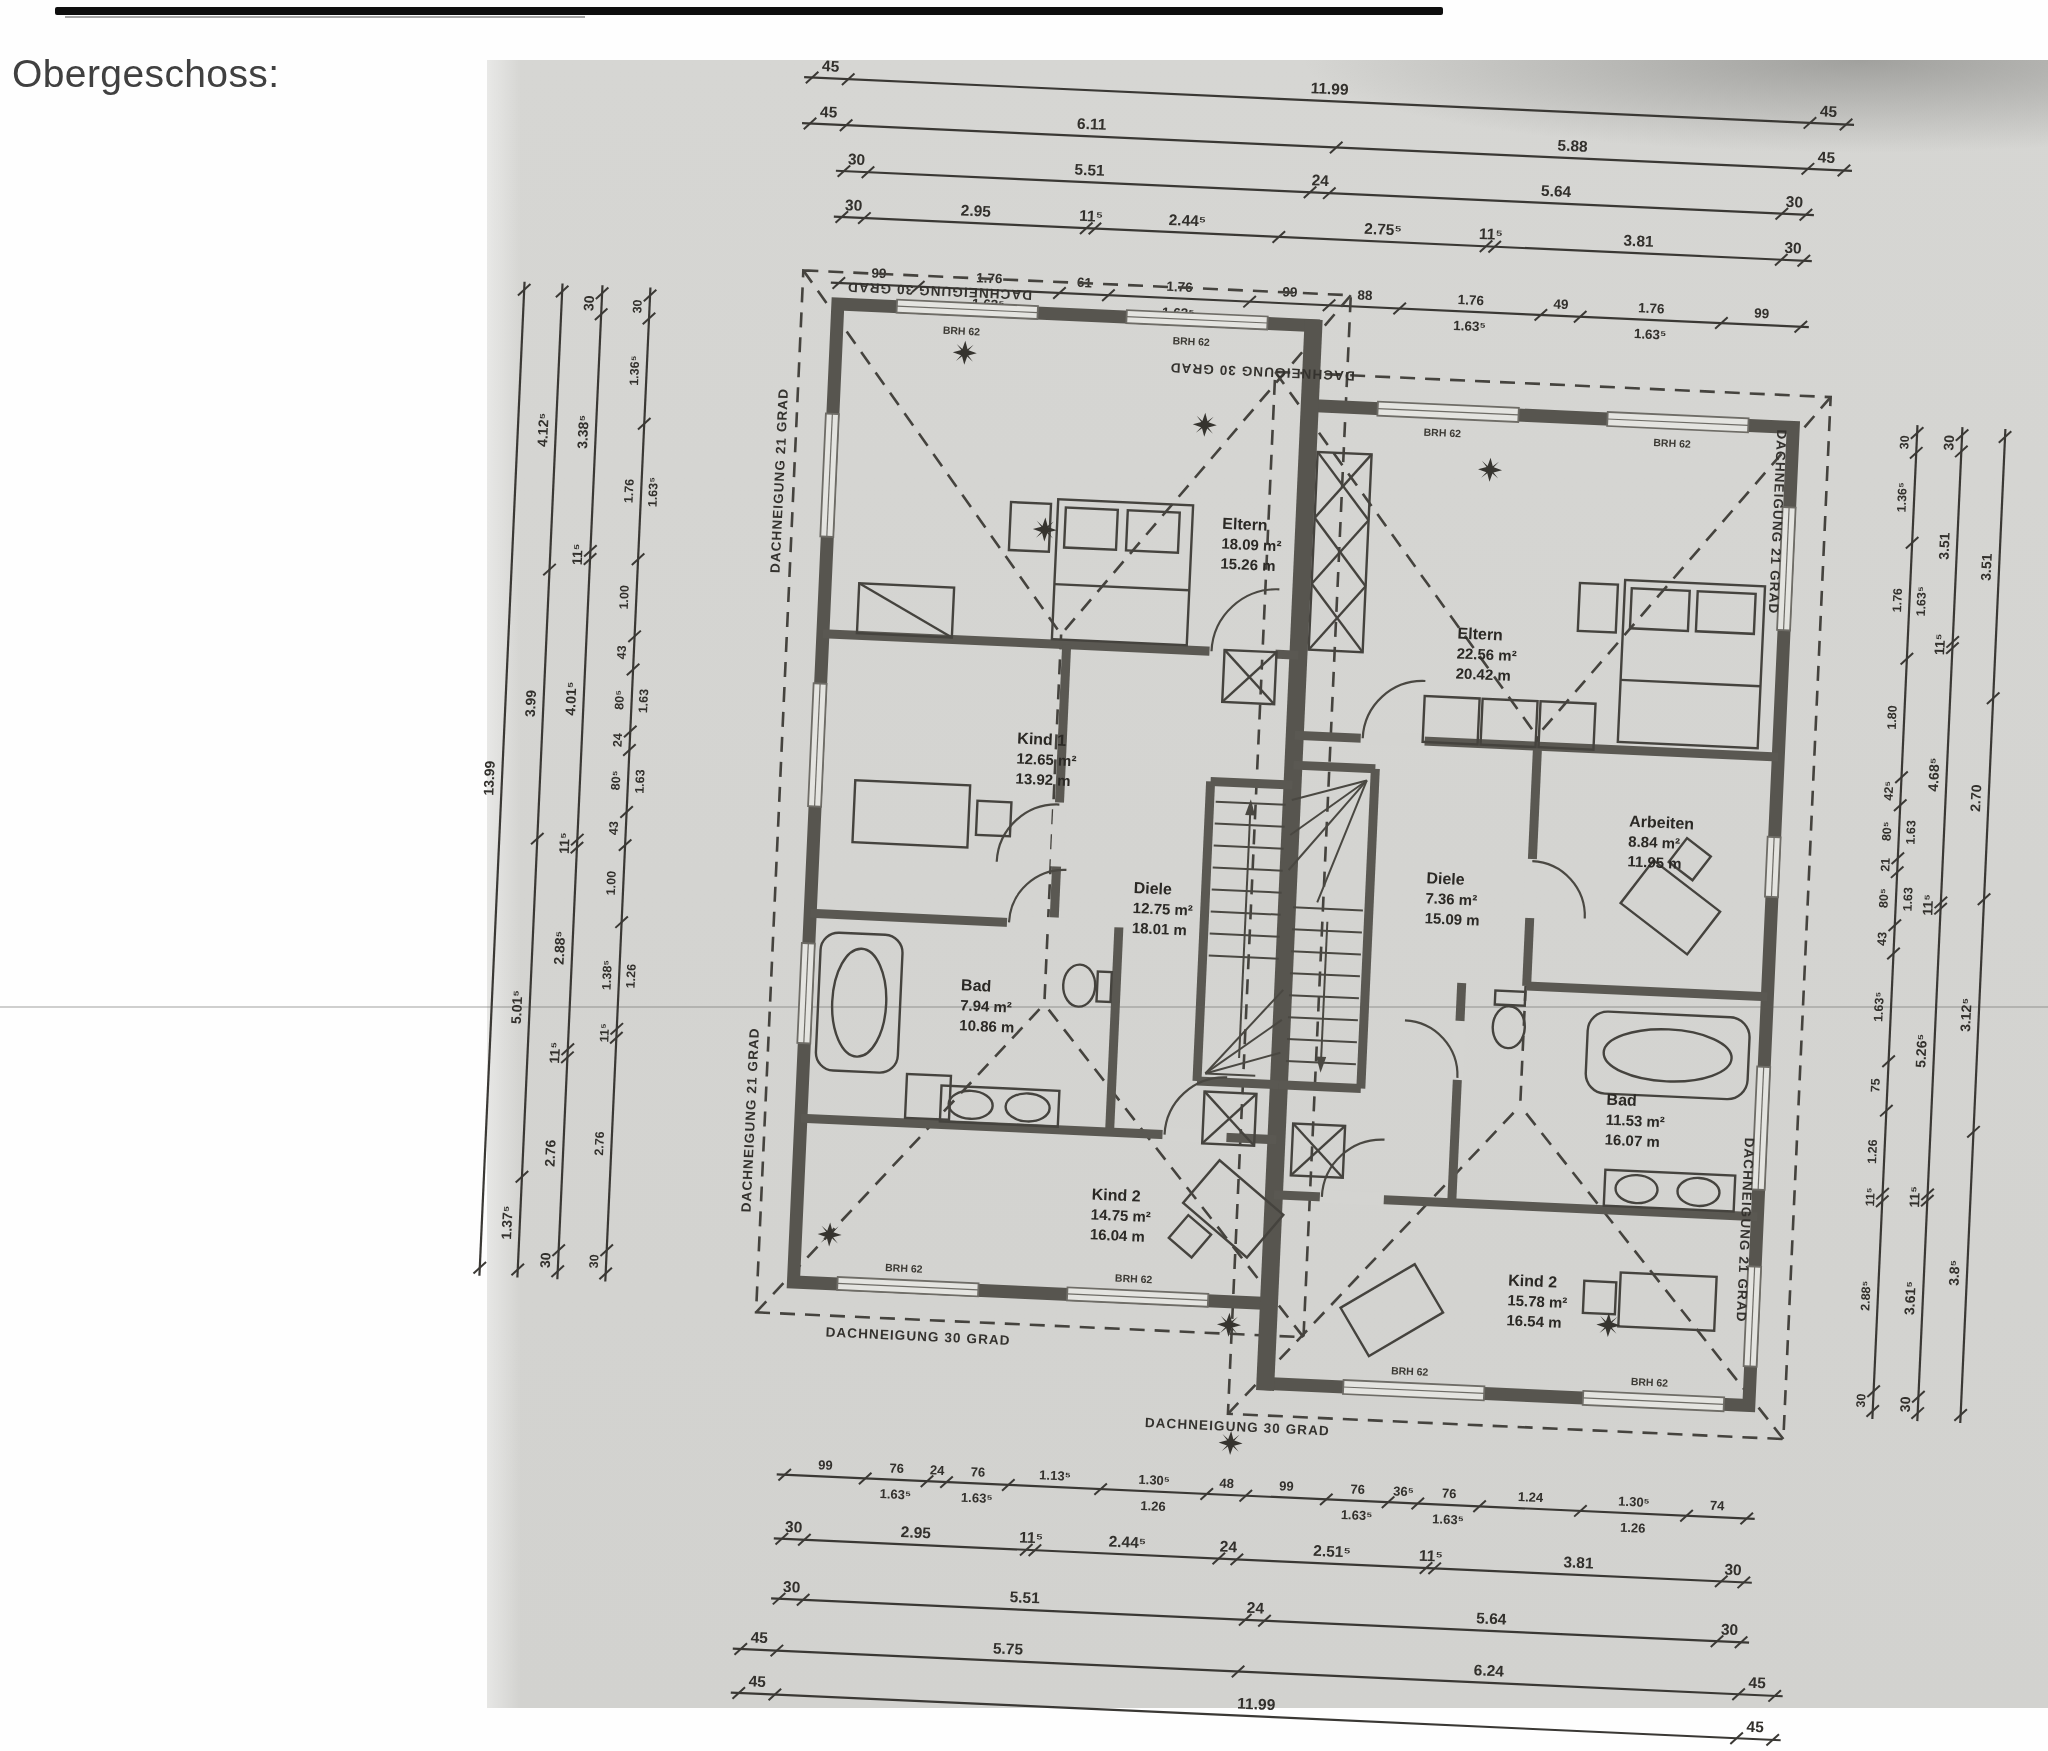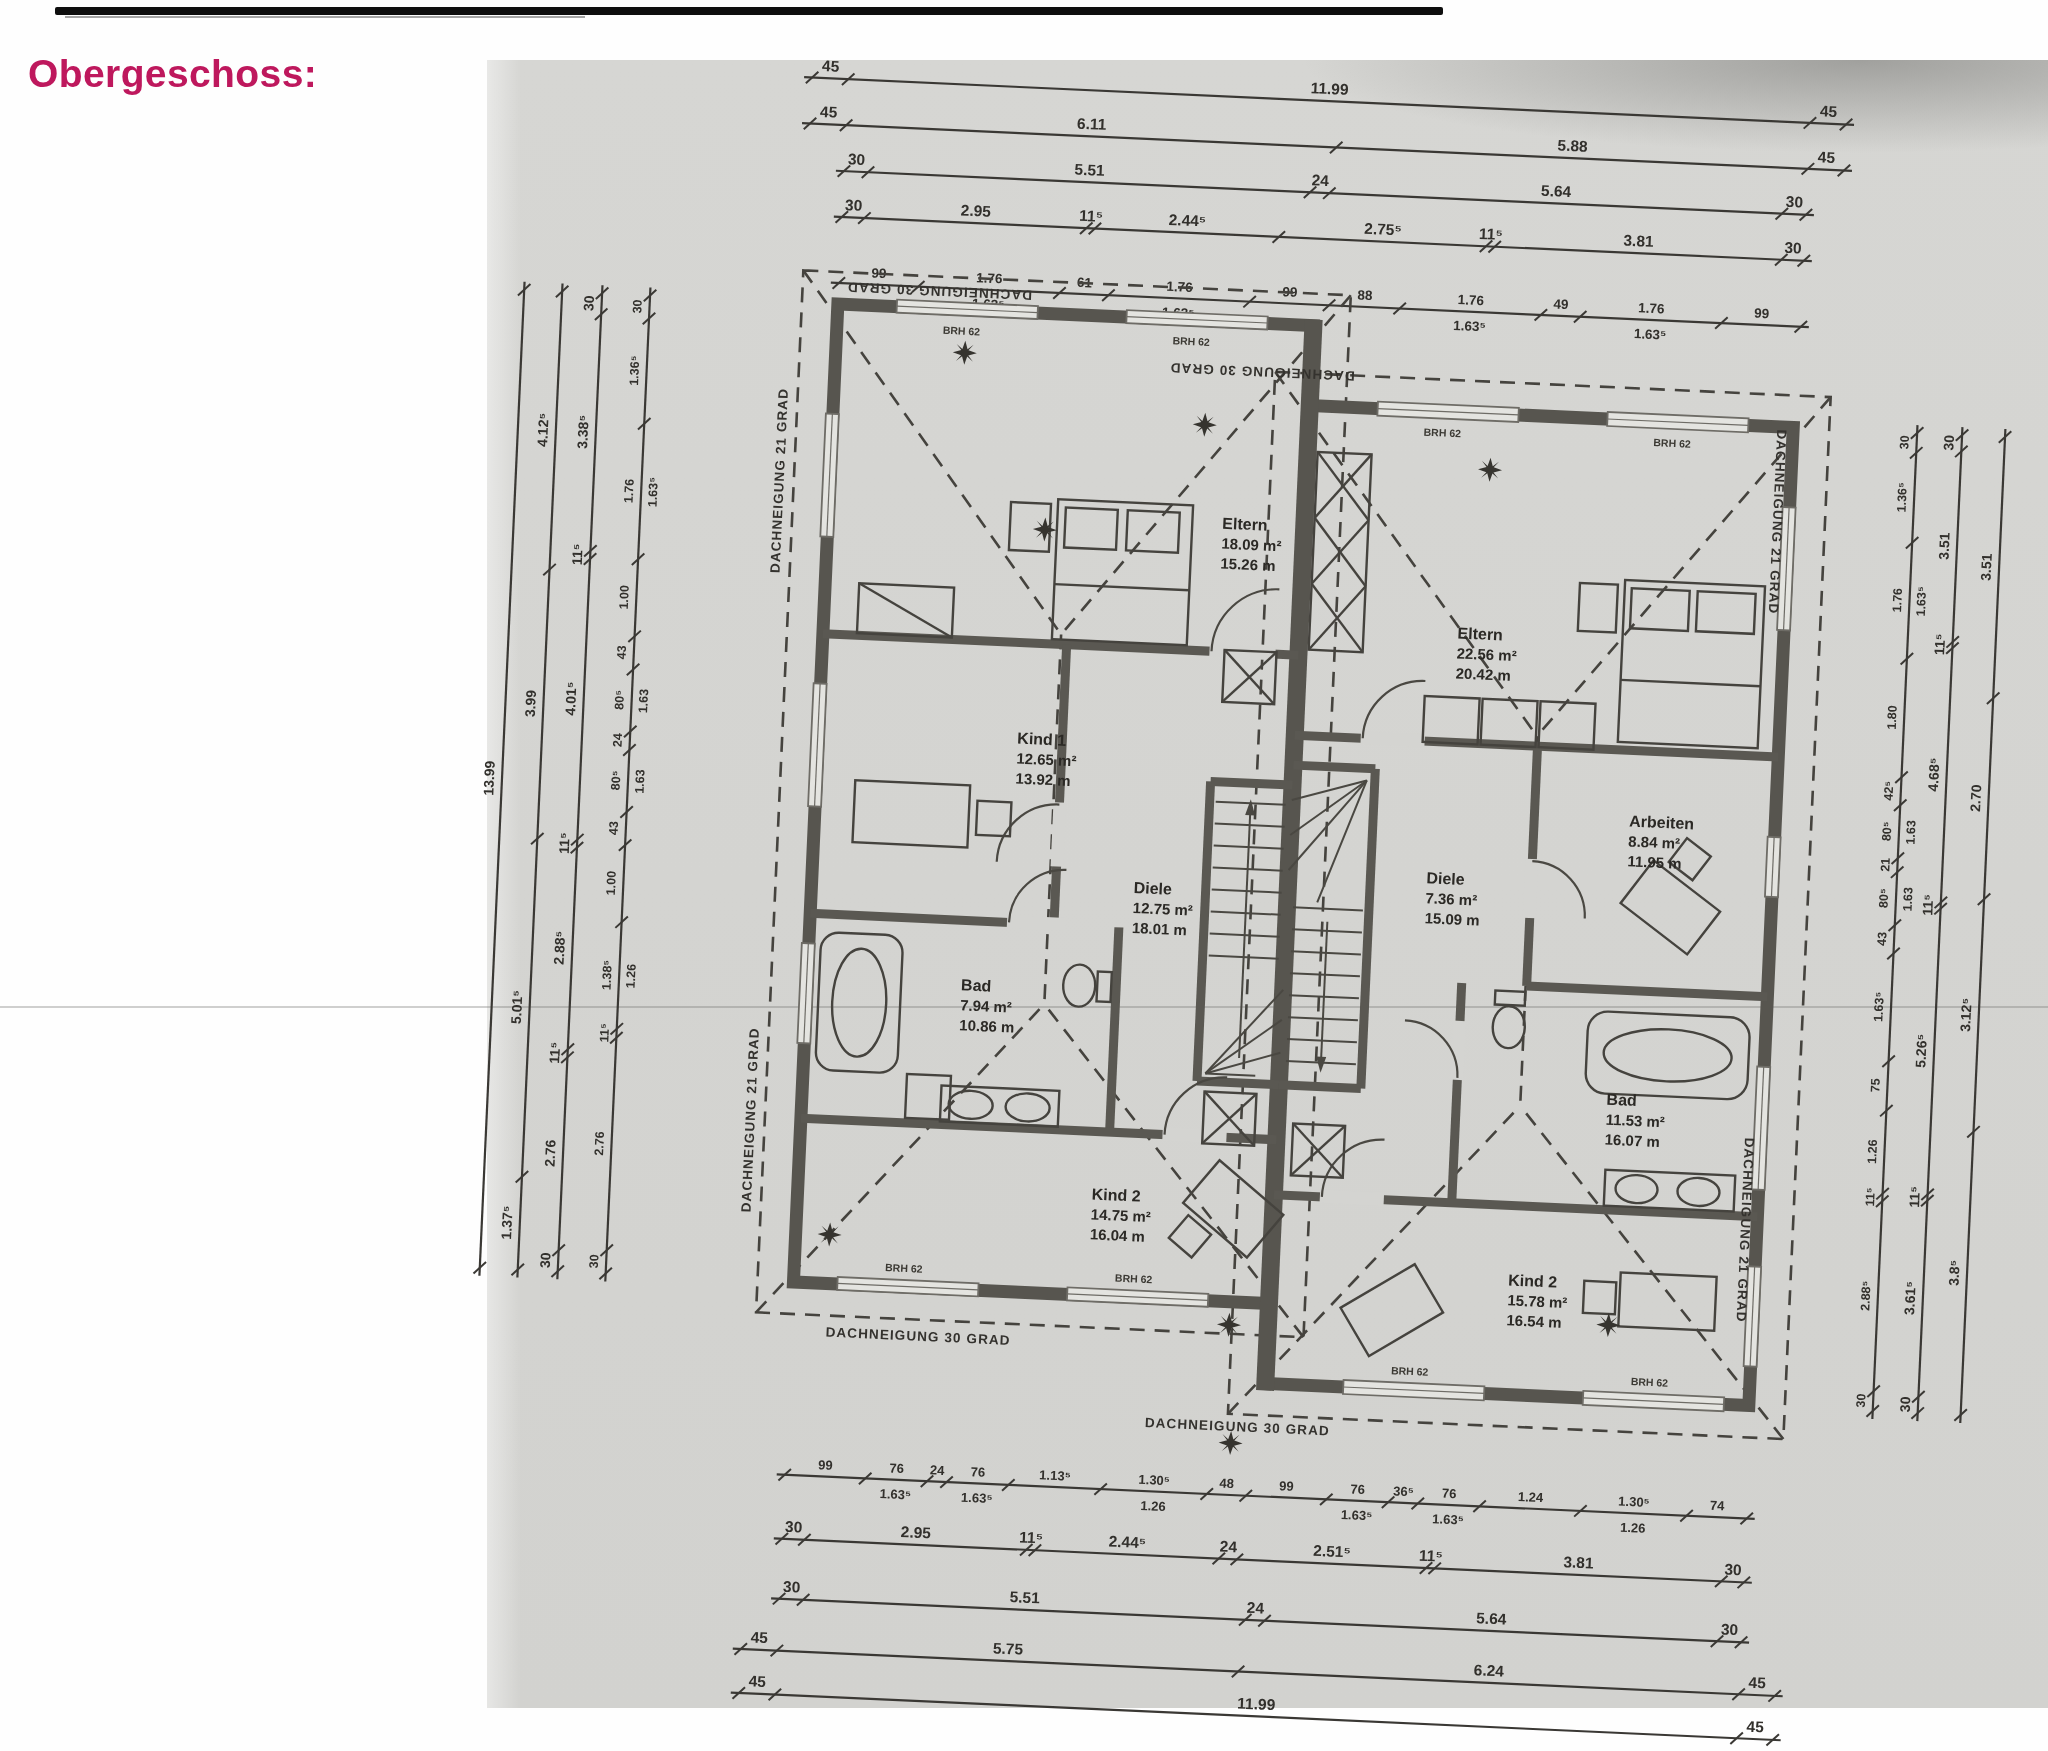--- a/index.html
+++ b/index.html
@@ -1,20 +1,20 @@
 <!DOCTYPE html>
 <html><head>
 <meta charset="utf-8">
 <style>
   html,body{margin:0;padding:0;}
   body{width:2048px;height:1751px;background:#ffffff;font-family:"Liberation Sans",sans-serif;overflow:hidden;position:relative;}
   .page{position:absolute;inset:0;background:#fefefe;}
   .top-rule{position:absolute;left:55px;top:7px;width:1388px;height:8px;background:#0e0e0e;border-radius:2px;}
   .top-rule:after{content:"";position:absolute;left:10px;top:9px;width:520px;height:2px;background:#4a4a4a;opacity:.5;}
-  .heading{position:absolute;left:28px;top:52px;margin:0;font-size:39px;font-weight:700;color:#be185d;letter-spacing:.4px;}
+  .heading{position:absolute;left:12px;top:52px;margin:0;font-size:39px;font-weight:400;color:#404040;letter-spacing:.4px;}
   .scan{position:absolute;left:487px;top:60px;width:1561px;height:1648px;
     background:
       radial-gradient(900px 150px at 88% 0%, rgba(95,95,92,.45), rgba(95,95,92,0) 62%),
       linear-gradient(90deg, rgba(255,255,255,.45), rgba(255,255,255,0) 34px),
       linear-gradient(#d6d6d3,#d2d2cf);}
   .fold-line{position:absolute;left:0;top:1006px;width:2048px;height:2px;background:rgba(118,118,115,.34);}
   svg.plan{position:absolute;left:0;top:0;filter:blur(.45px);}
   svg text{font-family:"Liberation Sans",sans-serif;}
   .dn{fill:#32302c;font-weight:700;}
   .dl{stroke:#3a3834;stroke-width:2.2;fill:none;}

